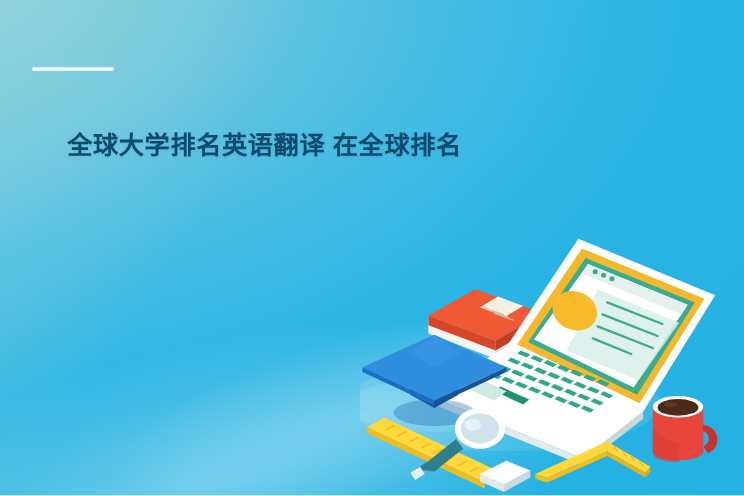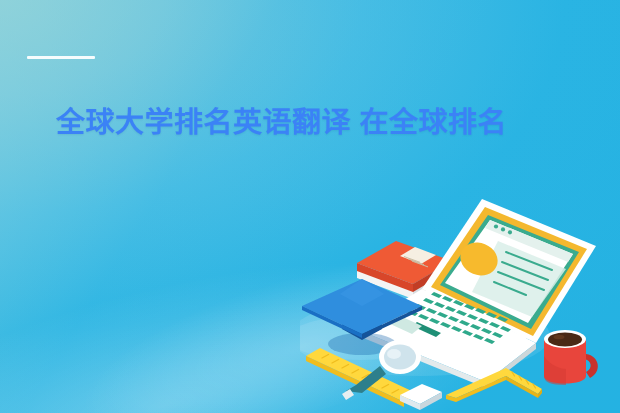--- a/index.html
+++ b/index.html
@@ -74,22 +74,22 @@
     height: 3px;
     background: #ffffff;
     opacity: 0.93;
     border-radius: 1px;
   }
   .title {
     position: absolute;
     left: 56px;
     top: 104px;
     width: 560px;
-    color: #3b82f6;
-    font-size: 29px;
+    color: #0c4a6e;
+    font-size: 21px;
     line-height: 36px;
     font-weight: 700;
     letter-spacing: 0.5px;
     white-space: nowrap;
     overflow: hidden;
     text-shadow: 0 1px 2px rgba(0,70,100,0.10);
   }
 
   
   .illo {

